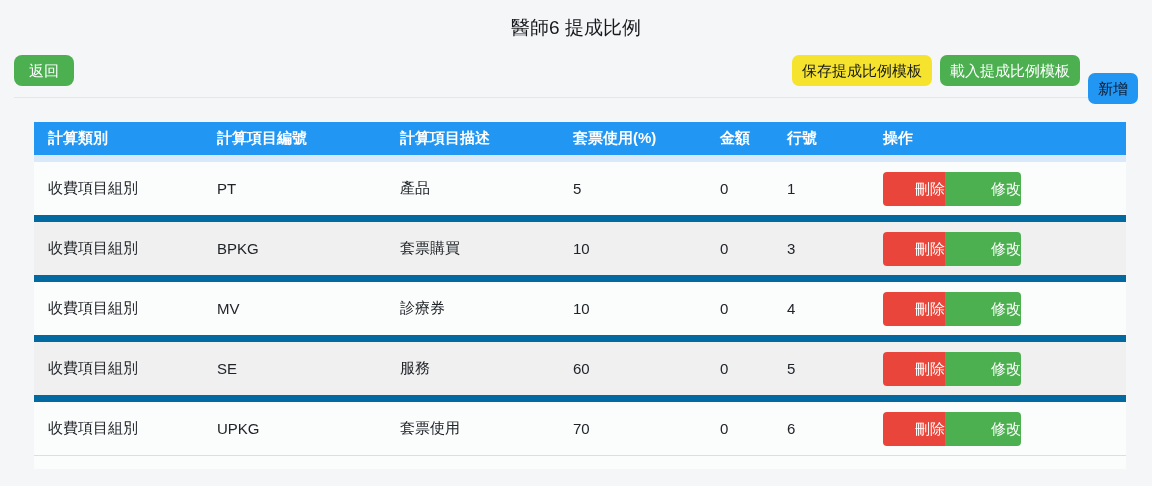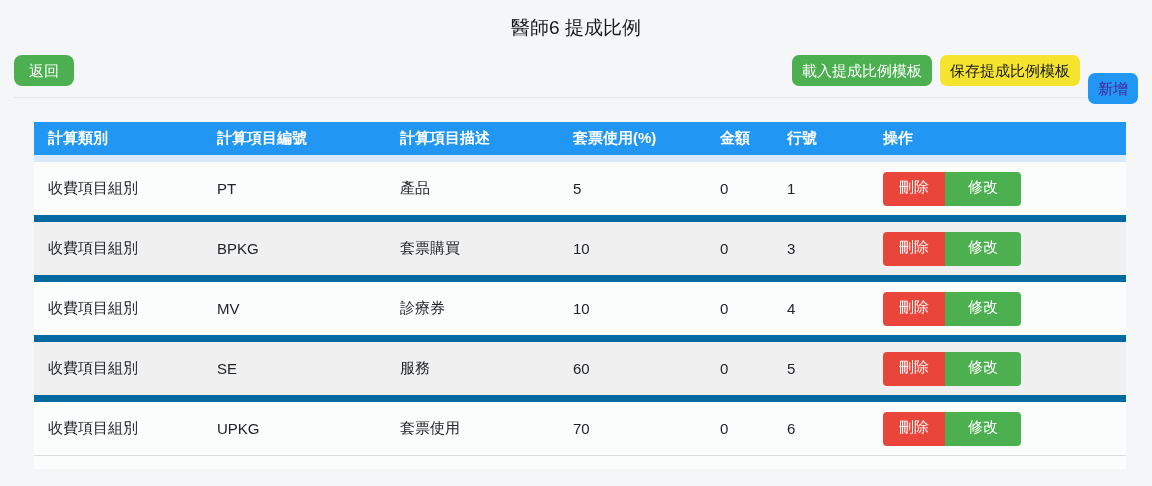--- a/index.html
+++ b/index.html
@@ -29,21 +29,21 @@
     border-radius: 7px;
     font-size: 15px;
     font-family: inherit;
     padding: 6px 10px;
     cursor: pointer;
     line-height: 19px;
     white-space: nowrap;
   }
   .btn-green { background: var(--button-green, #4caf50); color: #ffffff; text-align: right; }
   .btn-yellow { background: var(--button-yellow, #f5e32e); color: #17191c; }
-  .btn-blue { background: var(--button-blue, #2196f3); color: #4c1d95; margin-top: 37px; }
+  .btn-blue { background: var(--button-blue, #2196f3); color: #0f172a; margin-top: 37px; }
   .btn-back { padding: 6px 15px; border-radius: 8px; }
   .toolbar .spacer { flex: 1; }
   .toolbar .right-group { display: flex; gap: 8px; align-items: center; }
   .divider {
     margin: 11px 14px 0 14px;
     border: none;
     border-top: 1px solid #e5e7e9;
     height: 0;
   }
   .table-wrap {
@@ -80,25 +80,25 @@
   .partial-row {
     width: 1092px;
     height: 13px;
     background: #fbfcfc;
     border-top: 1px solid #dcdfe1;
   }
   .action-cell { white-space: nowrap; }
   .row-btn {
     display: inline-block;
     border: none;
-    font-family: Liberation Mono, monospace;
+    font-family: Liberation Serif, serif;
     font-size: 15px;
     color: #ffffff;
     padding: 8px 0;
-    text-align: center;
+    text-align: right;
     vertical-align: middle;
     cursor: pointer;
     line-height: 18px;
   }
   .row-btn-del {
     background: var(--button-red, #e9453a);
     width: 62px;
     border-radius: 4px 0 0 4px;
   }
   .row-btn-edit {
@@ -110,22 +110,22 @@
 </head>
 <body>
 
 <div>
   <div class="page-title">醫師6 提成比例</div>
 
   <div class="toolbar">
     <button class="btn btn-green btn-back">返回</button>
     <div class="spacer"></div>
     <div class="right-group">
+      <button class="btn btn-yellow">保存提成比例模板</button>
       <button class="btn btn-green">載入提成比例模板</button>
-      <button class="btn btn-yellow">保存提成比例模板</button>
       <button class="btn btn-blue">新增</button>
     </div>
   </div>
 
   <hr class="divider">
 
   <div class="table-wrap">
     <table>
       <colgroup>
         <col style="width:169px">

